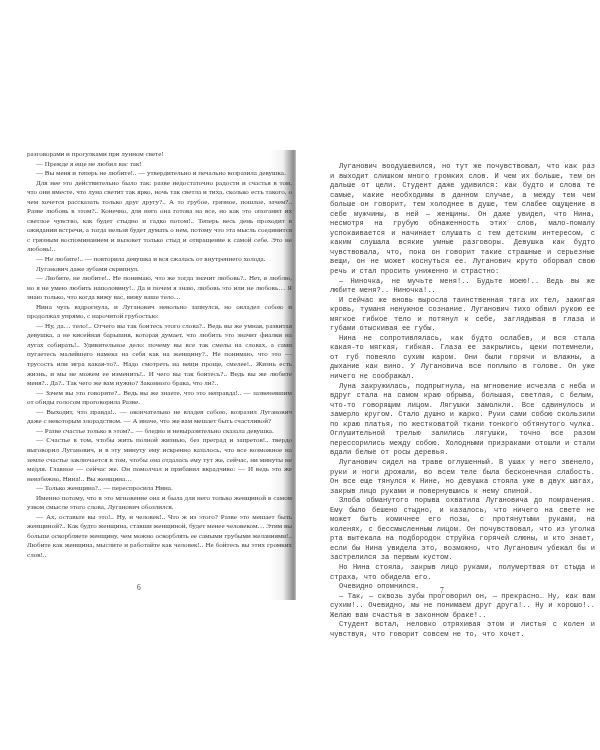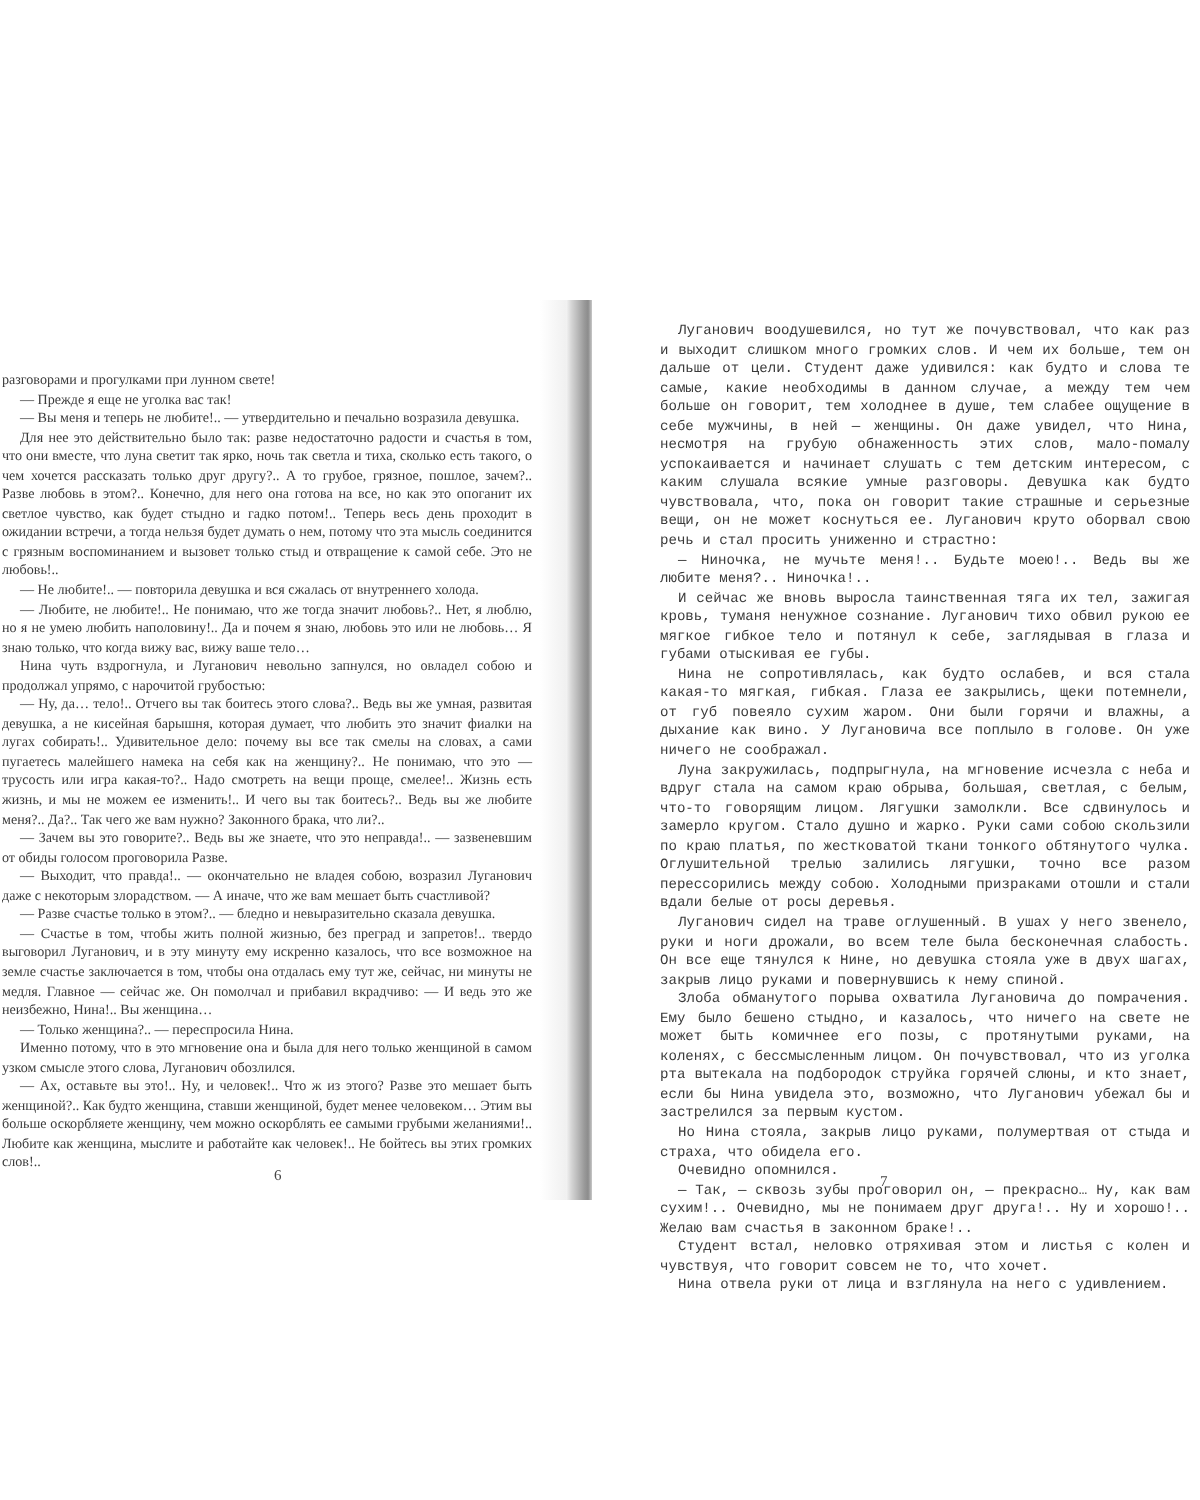--- a/index.html
+++ b/index.html
@@ -23,23 +23,22 @@
       height: 750px;
     }
     .page {
       position: absolute;
       top: 150px;
       font-size: 7.05px;
       line-height: 9.55px;
       text-align: justify;
     }
     .page-left {
-      left: 1px;
+      left: 27px;
       width: 265px;
-      margin-top: 36px;
     }
     .page-right {
       left: 330px;
       width: 265px;
       top: 162px;
       font-family: Liberation Mono, monospace;
     }
     .page p {
       margin: 0;
       text-indent: 9px;
@@ -86,24 +85,25 @@
 </head>
 <body>
 
 <div class="spread">
 
   <div class="spine-fade"></div>
   <div class="spine"></div>
 
   <div class="page page-left">
     <p class="noindent">разговорами и прогулками при лунном свете!</p>
-    <p>— Прежде я еще не уголка вас так!</p>
+    <p>— Прежде я еще не любил вас так!</p>
     <p>— Вы меня и теперь не любите!.. — утвердительно и печально возразила девушка.</p>
     <p>Для нее это действительно было так: разве недостаточно радости и счастья в том, что они вместе, что луна светит так ярко, ночь так светла и тиха, сколько есть такого, о чем хочется рассказать только друг другу?.. А то грубое, грязное, пошлое, зачем?.. Разве любовь в этом?.. Конечно, для него она готова на все, но как это опоганит их светлое чувство, как будет стыдно и гадко потом!.. Теперь весь день проходит в ожидании встречи, а тогда нельзя будет думать о нем, потому что эта мысль соединится с грязным воспоминанием и вызовет только стыд и отвращение к самой себе. Это не любовь!..</p>
     <p>— Не любите!.. — повторила девушка и вся сжалась от внутреннего холода.</p>
+    <p>Луганович даже зубами скрипнул.</p>
     <p>— Любите, не любите!.. Не понимаю, что же тогда значит любовь?.. Нет, я люблю, но я не умею любить наполовину!.. Да и почем я знаю, любовь это или не любовь… Я знаю только, что когда вижу вас, вижу ваше тело…</p>
     <p>Нина чуть вздрогнула, и Луганович невольно запнулся, но овладел собою и продолжал упрямо, с нарочитой грубостью:</p>
     <p>— Ну, да… тело!.. Отчего вы так боитесь этого слова?.. Ведь вы же умная, развитая девушка, а не кисейная барышня, которая думает, что любить это значит фиалки на лугах собирать!.. Удивительное дело: почему вы все так смелы на словах, а сами пугаетесь малейшего намека на себя как на женщину?.. Не понимаю, что это — трусость или игра какая-то?.. Надо смотреть на вещи проще, смелее!.. Жизнь есть жизнь, и мы не можем ее изменить!.. И чего вы так боитесь?.. Ведь вы же любите меня?.. Да?.. Так чего же вам нужно? Законного брака, что ли?..</p>
     <p>— Зачем вы это говорите?.. Ведь вы же знаете, что это неправда!.. — зазвеневшим от обиды голосом проговорила Разве.</p>
     <p>— Выходит, что правда!.. — окончательно не владея собою, возразил Луганович даже с некоторым злорадством. — А иначе, что же вам мешает быть счастливой?</p>
     <p>— Разве счастье только в этом?.. — бледно и невыразительно сказала девушка.</p>
     <p>— Счастье в том, чтобы жить полной жизнью, без преград и запретов!.. твердо выговорил Луганович, и в эту минуту ему искренно казалось, что все возможное на земле счастье заключается в том, чтобы она отдалась ему тут же, сейчас, ни минуты не медля. Главное — сейчас же. Он помолчал и прибавил вкрадчиво: — И ведь это же неизбежно, Нина!.. Вы женщина…</p>
     <p>— Только женщина?.. — переспросила Нина.</p>
     <p>Именно потому, что в это мгновение она и была для него только женщиной в самом узком смысле этого слова, Луганович обозлился.</p>
     <p>— Ах, оставьте вы это!.. Ну, и человек!.. Что ж из этого? Разве это мешает быть женщиной?.. Как будто женщина, ставши женщиной, будет менее человеком… Этим вы больше оскорбляете женщину, чем можно оскорблять ее самыми грубыми желаниями!.. Любите как женщина, мыслите и работайте как человек!.. Не бойтесь вы этих громких слов!..</p>
@@ -116,18 +116,17 @@
     <p>— Ниночка, не мучьте меня!.. Будьте моею!.. Ведь вы же любите меня?.. Ниночка!..</p>
     <p>И сейчас же вновь выросла таинственная тяга их тел, зажигая кровь, туманя ненужное сознание. Луганович тихо обвил рукою ее мягкое гибкое тело и потянул к себе, заглядывая в глаза и губами отыскивая ее губы.</p>
     <p>Нина не сопротивлялась, как будто ослабев, и вся стала какая-то мягкая, гибкая. Глаза ее закрылись, щеки потемнели, от губ повеяло сухим жаром. Они были горячи и влажны, а дыхание как вино. У Лугановича все поплыло в голове. Он уже ничего не соображал.</p>
     <p>Луна закружилась, подпрыгнула, на мгновение исчезла с неба и вдруг стала на самом краю обрыва, большая, светлая, с белым, что-то говорящим лицом. Лягушки замолкли. Все сдвинулось и замерло кругом. Стало душно и жарко. Руки сами собою скользили по краю платья, по жестковатой ткани тонкого обтянутого чулка. Оглушительной трелью залились лягушки, точно все разом перессорились между собою. Холодными призраками отошли и стали вдали белые от росы деревья.</p>
     <p>Луганович сидел на траве оглушенный. В ушах у него звенело, руки и ноги дрожали, во всем теле была бесконечная слабость. Он все еще тянулся к Нине, но девушка стояла уже в двух шагах, закрыв лицо руками и повернувшись к нему спиной.</p>
     <p>Злоба обманутого порыва охватила Лугановича до помрачения. Ему было бешено стыдно, и казалось, что ничего на свете не может быть комичнее его позы, с протянутыми руками, на коленях, с бессмысленным лицом. Он почувствовал, что из уголка рта вытекала на подбородок струйка горячей слюны, и кто знает, если бы Нина увидела это, возможно, что Луганович убежал бы и застрелился за первым кустом.</p>
     <p>Но Нина стояла, закрыв лицо руками, полумертвая от стыда и страха, что обидела его.</p>
     <p>Очевидно опомнился.</p>
     <p>— Так, — сквозь зубы проговорил он, — прекрасно… Ну, как вам сухим!.. Очевидно, мы не понимаем друг друга!.. Ну и хорошо!.. Желаю вам счастья в законном браке!..</p>
     <p>Студент встал, неловко отряхивая этом и листья с колен и чувствуя, что говорит совсем не то, что хочет.</p>
-    <p>Нина отвела руки от лица и взглянула на него с удивлением.</p>
   </div>
 
   <div class="page-number pn-right">7</div>
 
 </div>
 
 </body></html>

